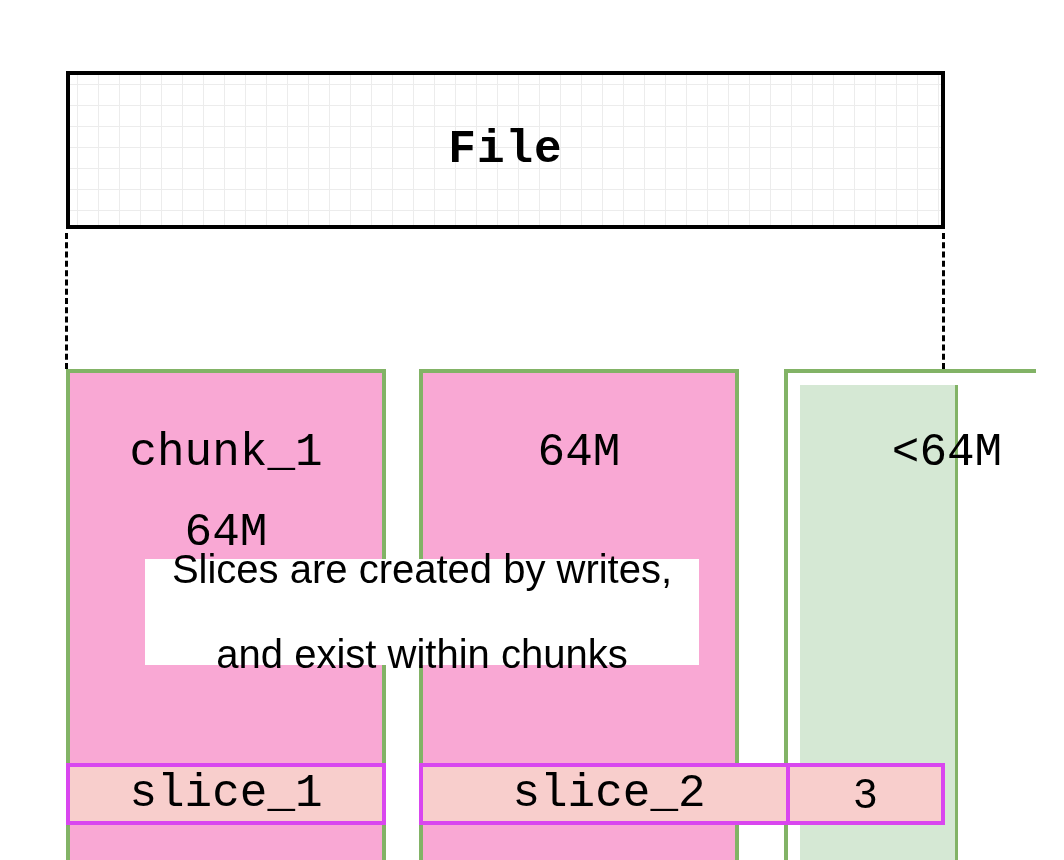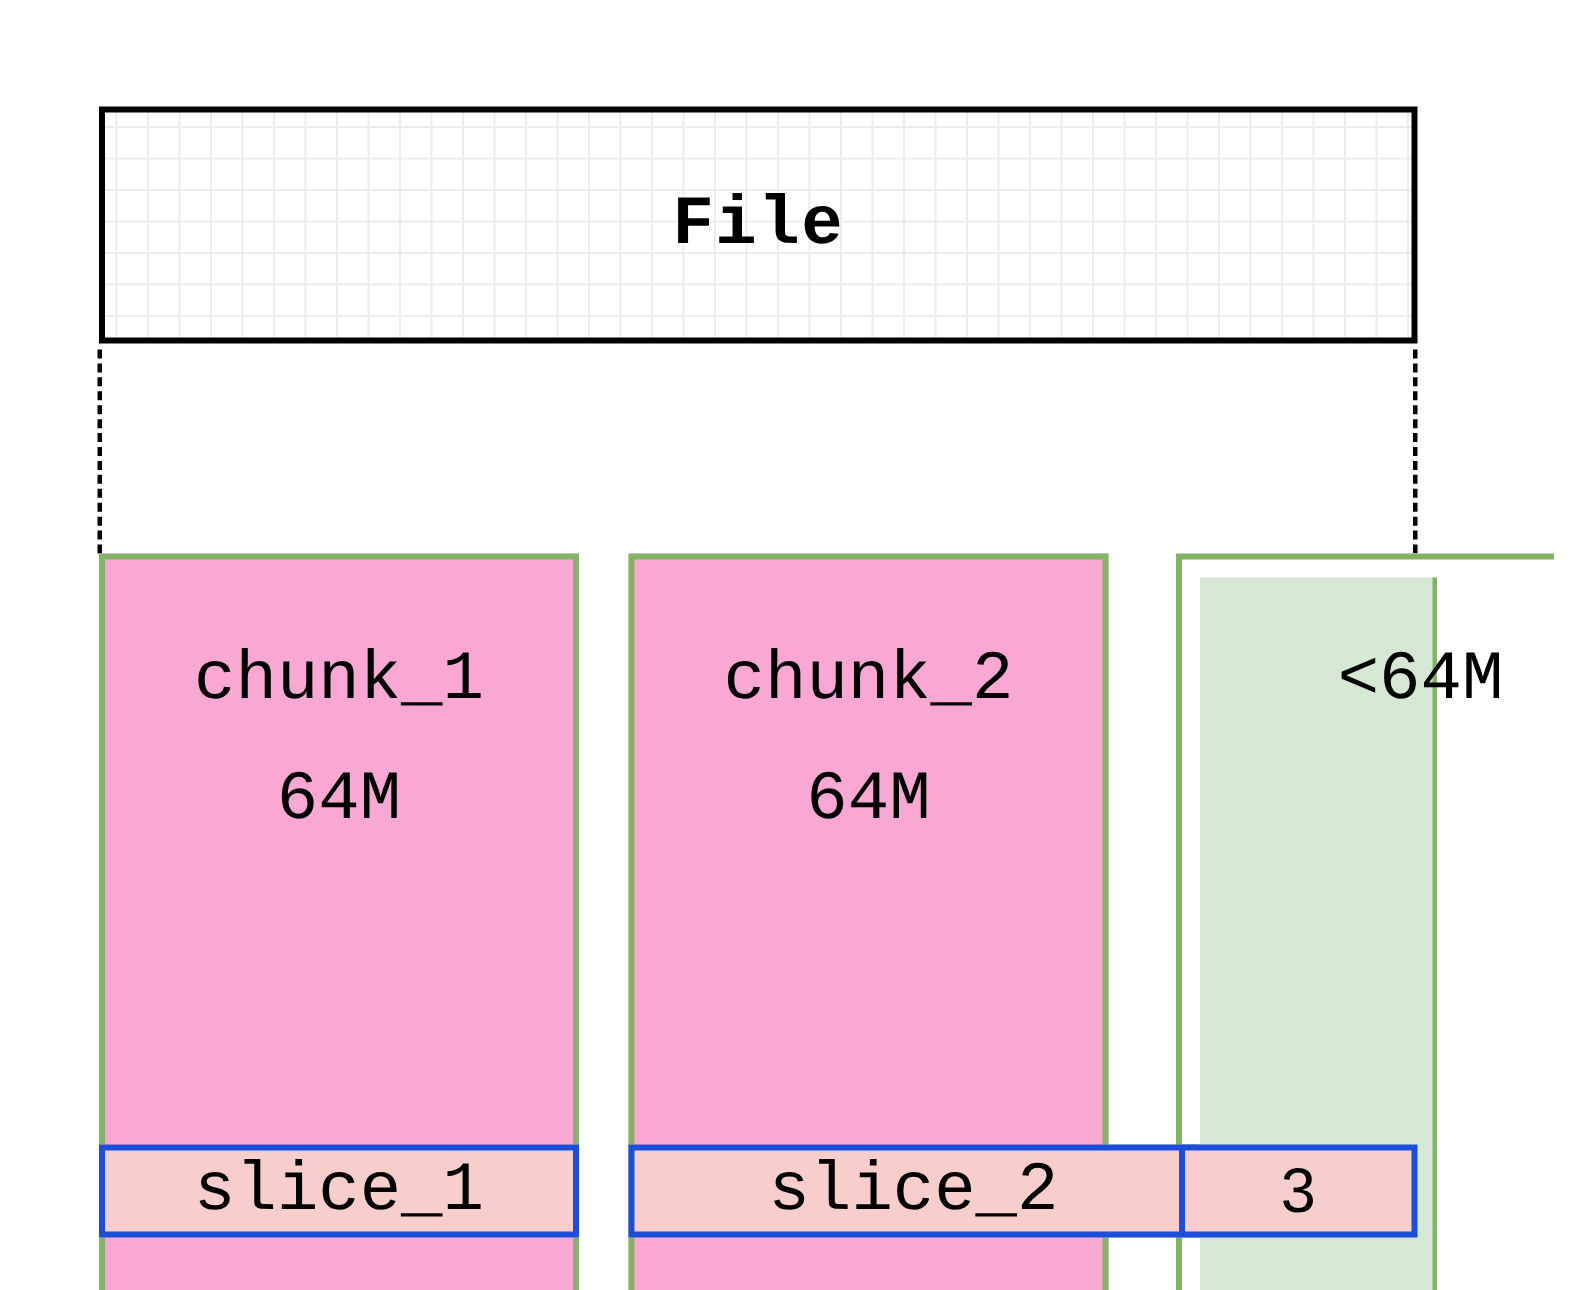--- a/index.html
+++ b/index.html
@@ -81,21 +81,21 @@
     color: #000000;
     z-index: 2;
   }
 
   
   .slice {
     position: absolute;
     top: 707px;
     height: 62px;
     background: #f8cecc;
-    border: 4px solid #1d4ed8;
+    border: 4px solid #d946ef;
     display: flex;
     align-items: center;
     justify-content: center;
     font-family: "Liberation Mono", monospace;
     font-size: 46px;
     color: #000000;
     z-index: 3;
   }
   .slice-1 { left: 10px;  width: 320px; }
   .slice-2 { left: 363px; width: 380px; }
@@ -137,30 +137,33 @@
 
   <div class="chunk chunk-1">
     <div class="chunk-title">
       <div>chunk_1</div>
       <div>64M</div>
     </div>
   </div>
 
   <div class="chunk chunk-2">
     <div class="chunk-title">
-      <div>chunk_2</div>
       <div>64M</div>
     </div>
   </div>
 
   <div class="chunk chunk-3">
     <div class="chunk3-fill"></div>
     <div class="chunk-title">
       <div>&lt;64M</div>
     </div>
   </div>
 
   <div class="slice slice-1">slice_1</div>
   <div class="slice slice-2">slice_2</div>
   <div class="slice slice-3">3</div>
 
+  <div class="annotation">
+    <div>Slices are created by writes,</div>
+    <div>and exist within chunks</div>
+  </div>
 
 </div>
 
 </body></html>

